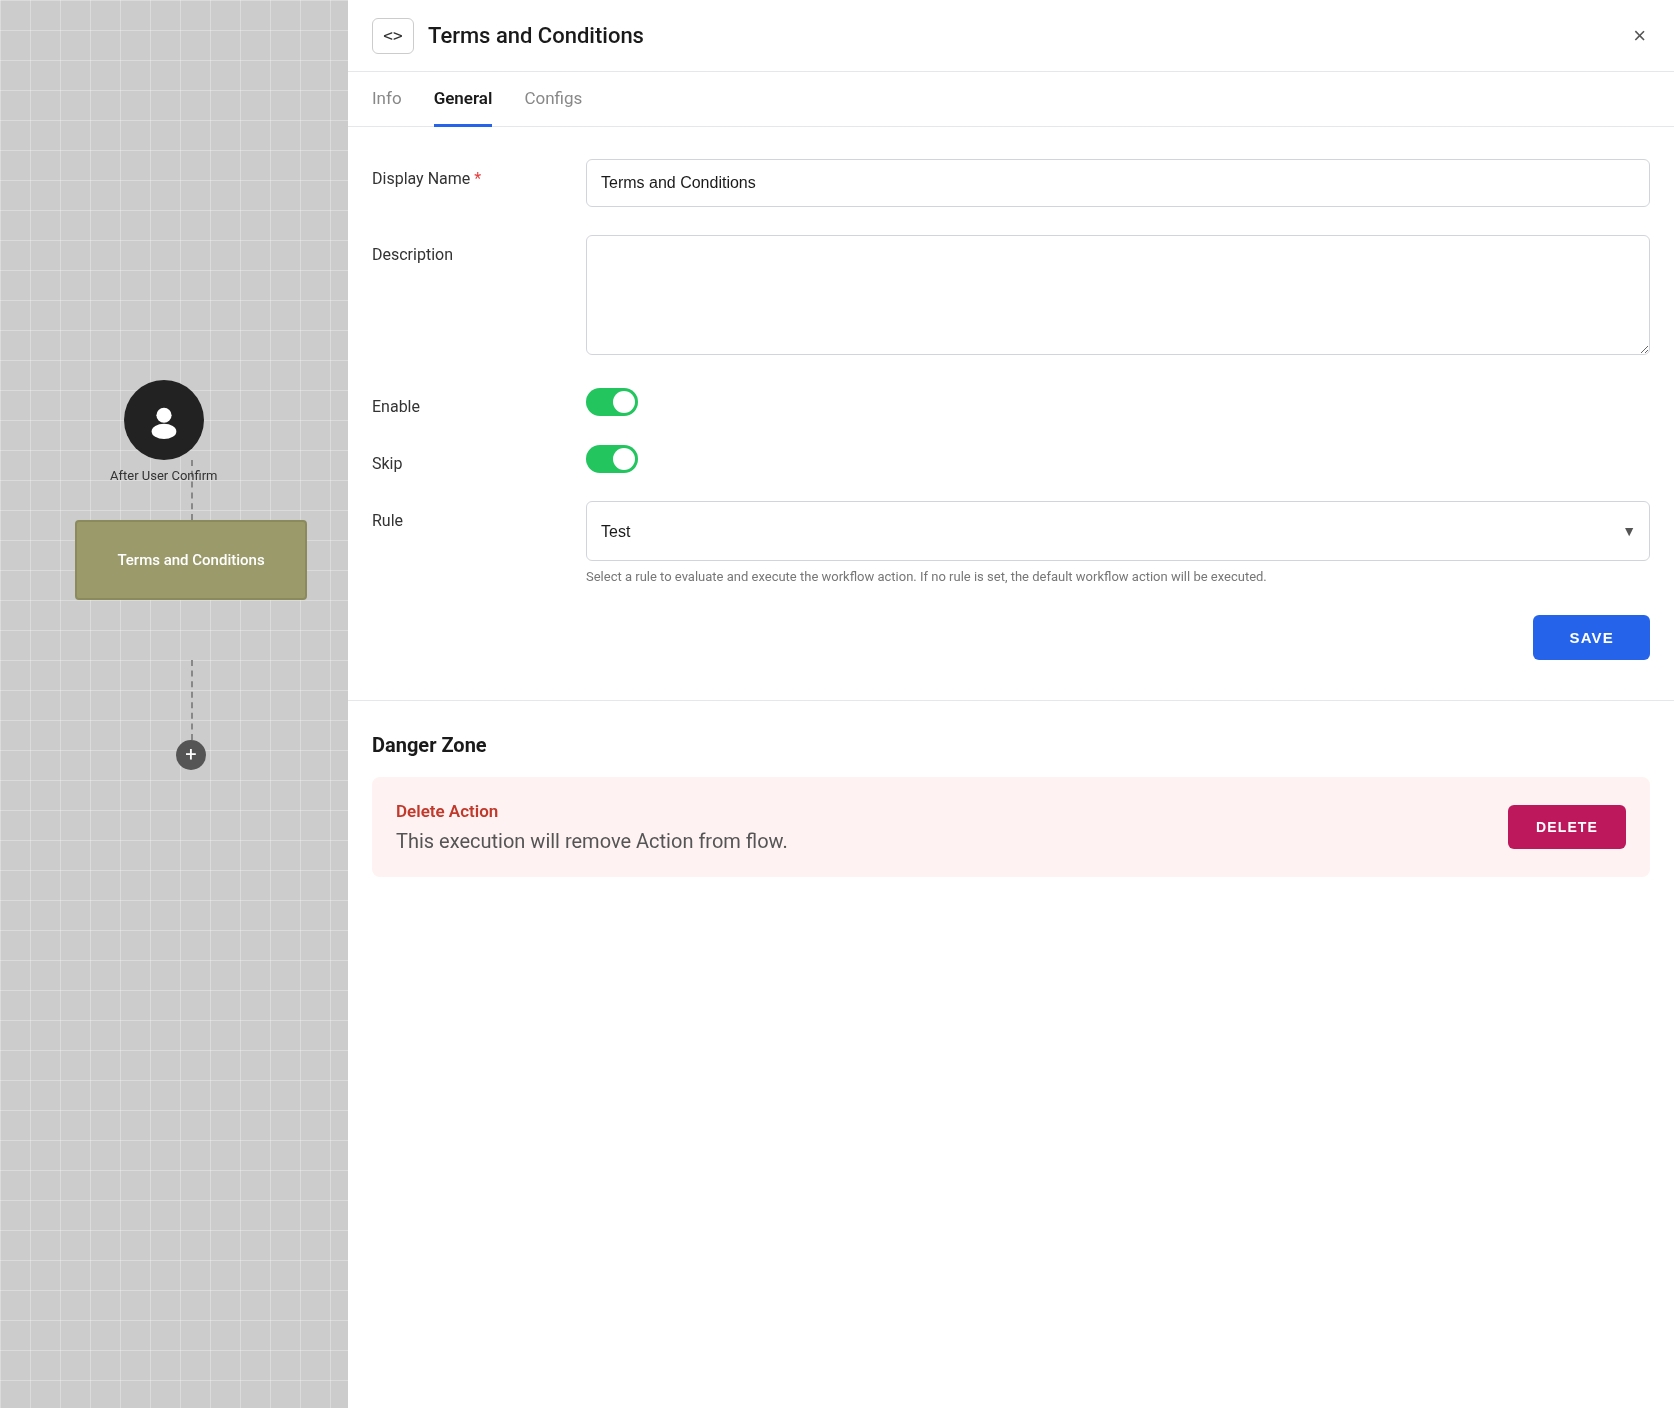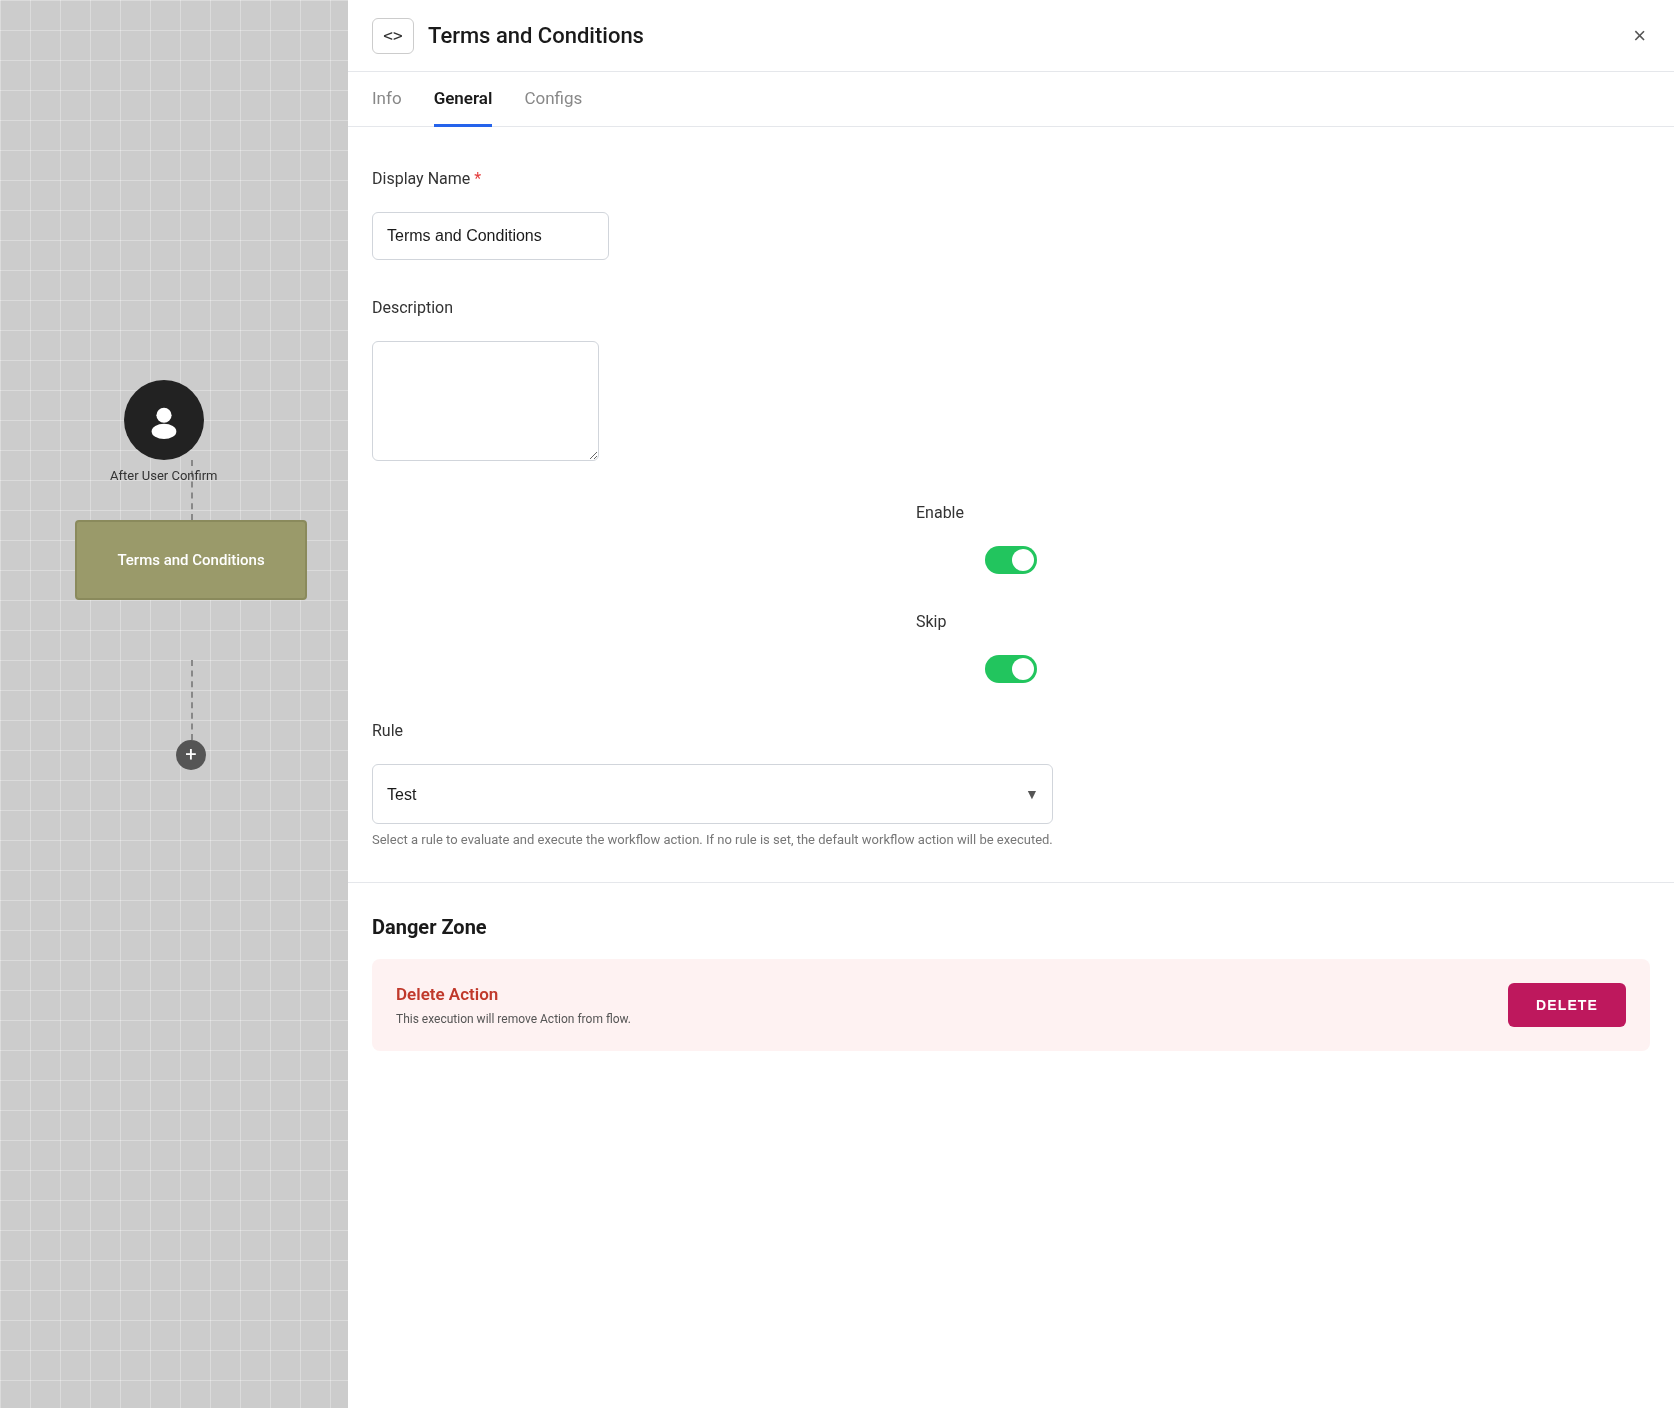--- a/index.html
+++ b/index.html
@@ -215,21 +215,20 @@
       padding: 32px 24px;
       display: flex;
       flex-direction: column;
       gap: 28px;
     }
 
     .form-row {
       display: flex;
       align-items: flex-start;
       gap: 24px;
-      flex-direction: column;
     }
 
     .form-label {
       width: 190px;
       flex-shrink: 0;
       font-size: 16px;
       color: #333;
       padding-top: 10px;
     }
 
@@ -403,21 +402,21 @@
     }
 
     .danger-card-title {
       font-size: 17px;
       font-weight: 600;
       color: #c0392b;
       margin-bottom: 8px;
     }
 
     .danger-card-desc {
-      font-size: 12px;
+      font-size: 20px;
       color: #555;
     }
 
     .delete-btn {
       background: #be185d;
       color: #fff;
       border: none;
       border-radius: 6px;
       padding: 14px 28px;
       font-size: 14px;
@@ -521,20 +520,23 @@
         <div class="select-wrapper">
           <select class="select-input">
             <option>Test</option>
           </select>
           <span class="select-arrow">▼</span>
         </div>
         <div class="select-hint">Select a rule to evaluate and execute the workflow action. If no rule is set, the default workflow action will be executed.</div>
       </div>
     </div>
 
+    <div class="save-row">
+      <button class="save-btn">SAVE</button>
+    </div>
 
   </div>
 
   <hr class="section-divider">
 
   <div class="danger-zone-section">
     <div class="danger-zone-title">Danger Zone</div>
     <div class="danger-zone-card">
       <div class="danger-card-left">
         <div class="danger-card-title">Delete Action</div>

